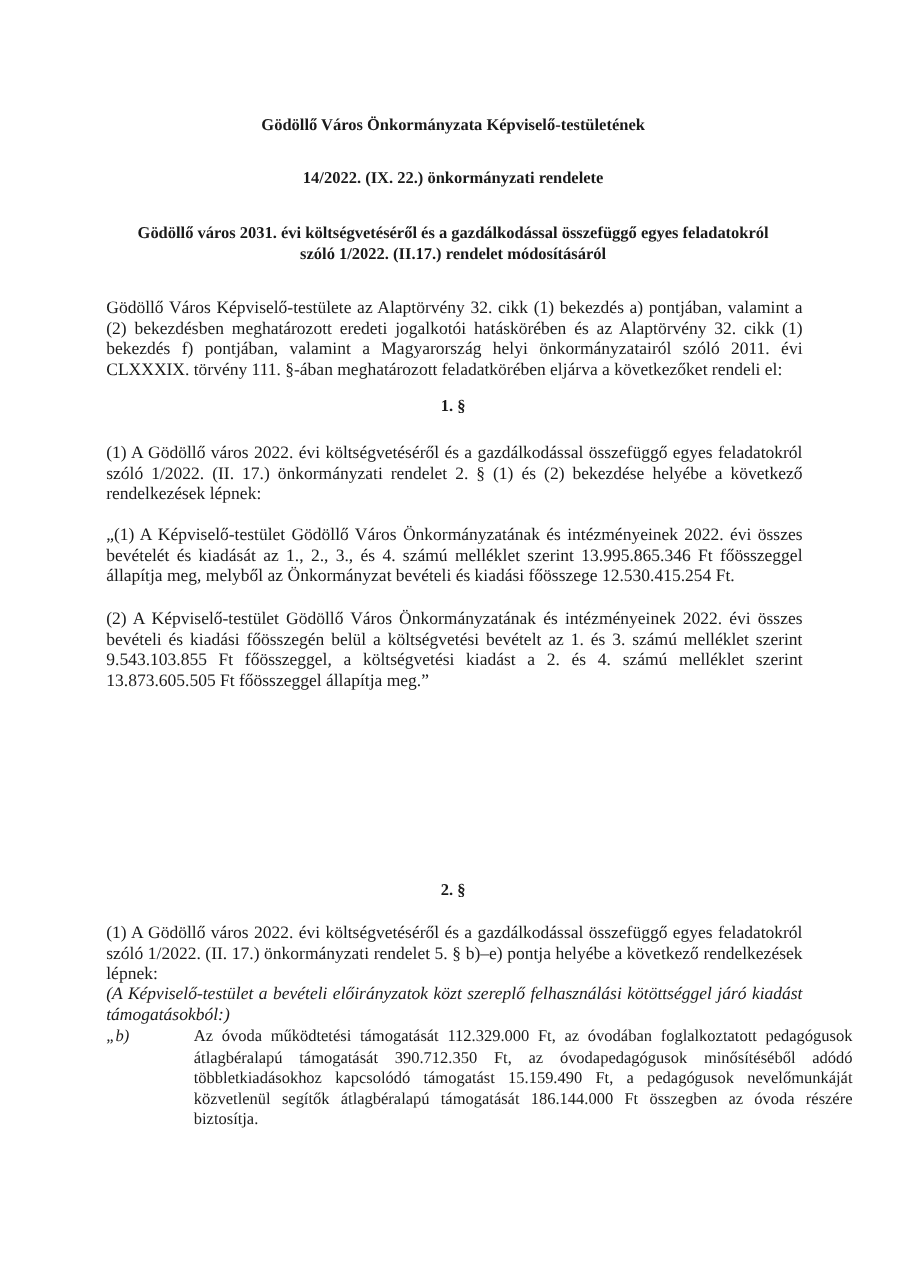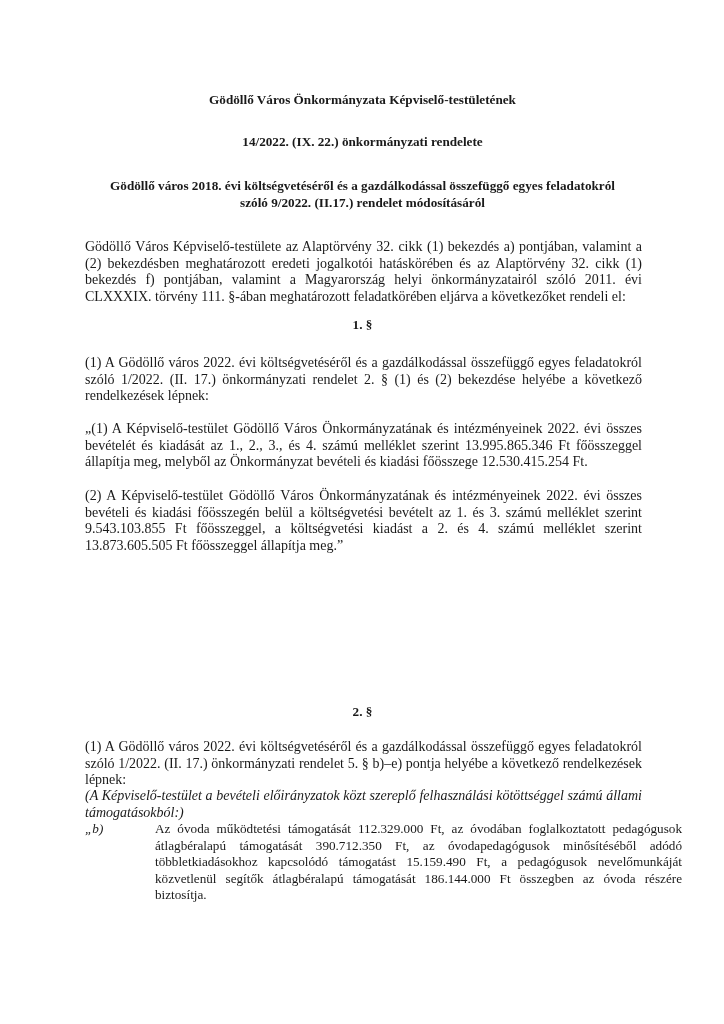--- a/index.html
+++ b/index.html
@@ -12,33 +12,33 @@
   .item { position: absolute; left: 85px; width: 557px; font-size: 13.2px; line-height: 16.6px; }
   .item .mark { position: absolute; left: 0; top: 0; font-style: italic; }
   .item .body { position: absolute; left: 30px; width: 527px; text-align: justify; margin-left: 40px; }
 </style>
 </head>
 <body>
 
 <div class="page">
   <div class="center" style="top:91px;">Gödöllő Város Önkormányzata Képviselő-testületének</div>
   <div class="center" style="top:133px;text-align:center;">14/2022. (IX. 22.) önkormányzati rendelete</div>
-  <div class="center" style="top:177px; left:60px; width:605px;">Gödöllő város 2018. évi költségvetéséről és a gazdálkodással összefüggő egyes feladatokról</div>
-  <div class="center" style="top:194px;">szóló 9/2022. (II.17.) rendelet módosításáról</div>
+  <div class="center" style="top:177px; left:60px; width:605px;">Gödöllő város 2031. évi költségvetéséről és a gazdálkodással összefüggő egyes feladatokról</div>
+  <div class="center" style="top:194px;">szóló 1/2022. (II.17.) rendelet módosításáról</div>
 
   <div class="para" style="top:239px;">Gödöllő Város Képviselő-testülete az Alaptörvény 32. cikk (1) bekezdés a) pontjában, valamint a (2) bekezdésben meghatározott eredeti jogalkotói hatáskörében és az Alaptörvény 32. cikk (1) bekezdés f) pontjában, valamint a Magyarország helyi önkormányzatairól szóló 2011. évi CLXXXIX. törvény 111. §-ában meghatározott feladatkörében eljárva a következőket rendeli el:</div>
 
   <div class="center" style="top:316px;">1. §</div>
 
   <div class="para" style="top:355px;">(1) A Gödöllő város 2022. évi költségvetéséről és a gazdálkodással összefüggő egyes feladatokról szóló 1/2022. (II. 17.) önkormányzati rendelet 2. § (1) és (2) bekezdése helyébe a következő rendelkezések lépnek:</div>
   <div class="para" style="top:421px;">„(1) A Képviselő-testület Gödöllő Város Önkormányzatának és intézményeinek 2022. évi összes bevételét és kiadását az 1., 2., 3., és 4. számú melléklet szerint 13.995.865.346 Ft főösszeggel állapítja meg, melyből az Önkormányzat bevételi és kiadási főösszege 12.530.415.254 Ft.</div>
   <div class="para" style="top:488px;">(2) A Képviselő-testület Gödöllő Város Önkormányzatának és intézményeinek 2022. évi összes bevételi és kiadási főösszegén belül a költségvetési bevételt az 1. és 3. számú melléklet szerint 9.543.103.855 Ft főösszeggel, a költségvetési kiadást a 2. és 4. számú melléklet szerint 13.873.605.505 Ft főösszeggel állapítja meg.”</div>
 
   <div class="center" style="top:703px;">2. §</div>
 
   <div class="para" style="top:739px;">(1) A Gödöllő város 2022. évi költségvetéséről és a gazdálkodással összefüggő egyes feladatokról szóló 1/2022. (II. 17.) önkormányzati rendelet 5. § b)–e) pontja helyébe a következő rendelkezések lépnek:</div>
-  <div class="para it" style="top:788px;">(A Képviselő-testület a bevételi előirányzatok közt szereplő felhasználási kötöttséggel számú állami támogatásokból:)</div>
+  <div class="para it" style="top:788px;">(A Képviselő-testület a bevételi előirányzatok közt szereplő felhasználási kötöttséggel járó kiadást támogatásokból:)</div>
 
   <div class="item" style="top:821px;">
     <span class="mark">„b)</span>
     <div class="body">Az óvoda működtetési támogatását 112.329.000 Ft, az óvodában foglalkoztatott pedagógusok átlagbéralapú támogatását 390.712.350 Ft, az óvodapedagógusok minősítéséből adódó többletkiadásokhoz kapcsolódó támogatást 15.159.490 Ft, a pedagógusok nevelőmunkáját közvetlenül segítők átlagbéralapú támogatását 186.144.000 Ft összegben az óvoda részére biztosítja.</div>
   </div>
 </div>
 
 </body></html>

